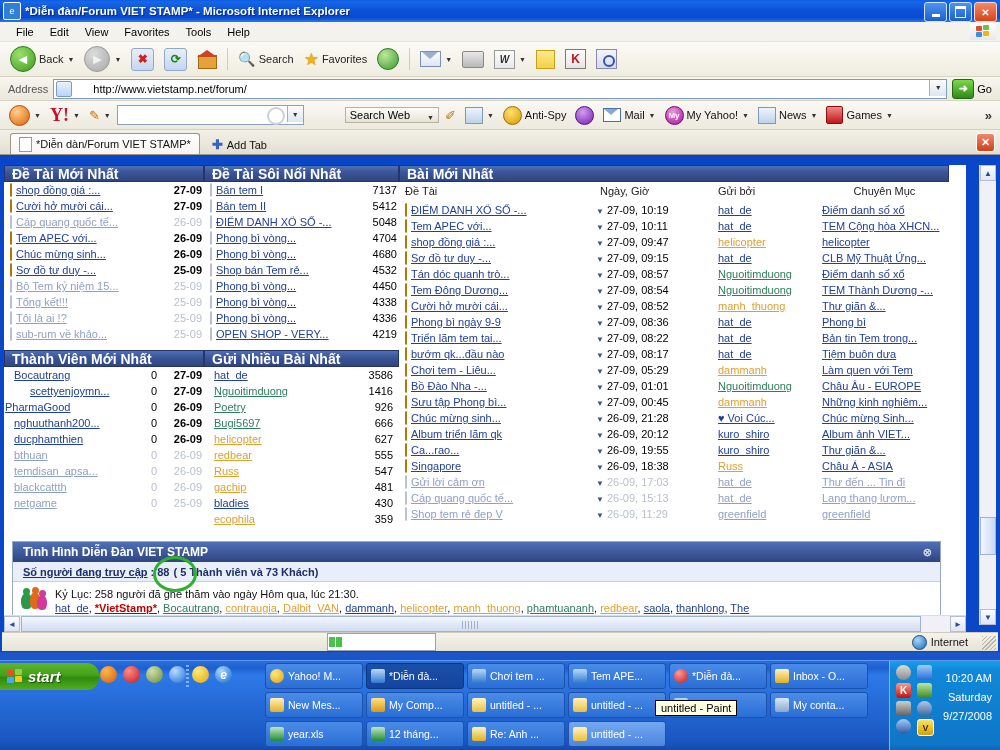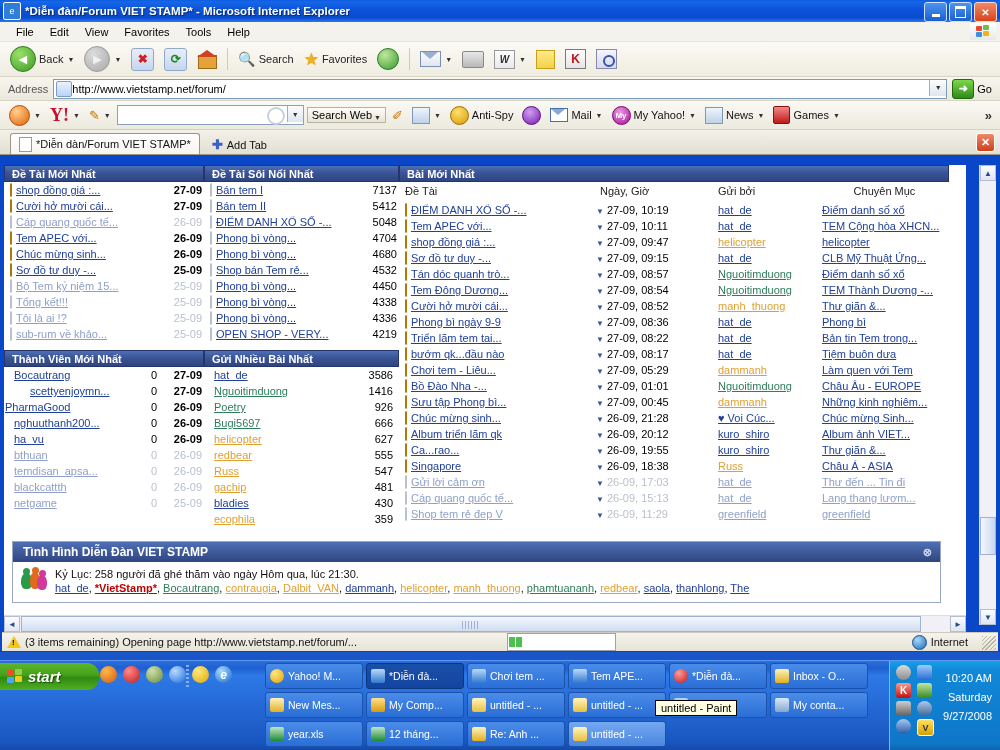--- a/index.html
+++ b/index.html
@@ -98,21 +98,21 @@
 
   
   .addrbar{
     height:23px;background:linear-gradient(to bottom,#f7f5ee,#ebe8dc);
     display:flex;align-items:center;padding-left:8px;gap:5px;
     border-bottom:1px solid #d8d4c4;
   }
   .addrbar .albl{color:#555;font-size:11px;}
   .addrinput{
     flex:1;height:18px;background:#fff;border:1px solid #7f9db9;
-    display:flex;align-items:center;padding:0 2px;gap:0;position:relative;
+    display:flex;align-items:center;padding:0 2px;gap:21px;position:relative;
   }
   .addrinput .favico{width:14px;height:14px;background:linear-gradient(to bottom,#eaf2ff,#b9d4f5);border:1px solid #7a9ac8;border-radius:2px;}
   .addrinput .urltext{color:#000;font-size:11px;}
   .addrinput .dd{
     position:absolute;right:0;top:0;width:16px;height:16px;
     background:linear-gradient(to bottom,#fcfcfc,#dde6f2);border-left:1px solid #aab;
     display:flex;align-items:center;justify-content:center;font-size:7px;color:#333;
   }
   .gobtn{display:flex;align-items:center;gap:3px;padding-right:8px;}
   .gobtn .ga{width:20px;height:18px;background:linear-gradient(to bottom,#7cd84c,#2f8a18);border:1px solid #1f6a10;border-radius:3px;display:flex;align-items:center;justify-content:center;color:#fff;font-size:11px;font-weight:bold;}
@@ -126,21 +126,21 @@
   .ytb .yitem{display:flex;align-items:center;gap:3px;padding:1px 3px;font-size:11px;color:#111;}
   .y-logo{color:#c8102e;font-family:"Liberation Serif",serif;font-weight:bold;font-size:18px;line-height:1;}
   .y-orb{width:19px;height:19px;border-radius:50%;background:radial-gradient(circle at 35% 30%,#ffd08a,#e0600a);border:1px solid #b04a00;}
   .y-pen{color:#c07000;font-size:13px;}
   .ysearch{
     width:185px;height:18px;background:#fff;border:1px solid #8ba0bb;
     display:flex;align-items:center;position:relative;
   }
   .ysearch .magn{position:absolute;right:18px;top:1px;width:14px;height:14px;border:2px solid #c6d2e2;border-radius:50%;}
   .ysearch .dd{position:absolute;right:0;top:0;width:15px;height:16px;background:linear-gradient(to bottom,#fcfcfc,#dde6f2);border-left:1px solid #aab;display:flex;align-items:center;justify-content:center;font-size:7px;color:#333;}
-  .ysearchbtn{display:flex;align-items:flex-end;gap:1px;padding:1px 4px;border:1px solid #b8b2a0;background:linear-gradient(to bottom,#fdfcf8,#e6e2d4);font-size:11px;}
+  .ysearchbtn{display:flex;align-items:flex-end;gap:16px;padding:1px 4px;border:1px solid #b8b2a0;background:linear-gradient(to bottom,#fdfcf8,#e6e2d4);font-size:11px;margin-left:38px;}
   .antispy{width:17px;height:17px;border-radius:50%;background:radial-gradient(circle at 40% 30%,#ffe070,#d89a00);border:1px solid #9a7000;}
   .purple{width:17px;height:17px;border-radius:50%;background:radial-gradient(circle at 40% 30%,#d0a0f0,#7a1ab0);border:1px solid #5a0f88;}
   .env{width:16px;height:12px;background:#fff;border:1px solid #4a6fa8;position:relative;}
   .env:after{content:"";position:absolute;left:0;top:0;border-left:7px solid transparent;border-right:7px solid transparent;border-top:6px solid #88a8d8;}
   .myy{width:17px;height:17px;border-radius:50%;background:radial-gradient(circle at 40% 30%,#e89ae0,#a8109a);border:1px solid #800070;color:#fff;font-size:8px;font-weight:bold;display:flex;align-items:center;justify-content:center;}
   .newsico{width:16px;height:15px;background:linear-gradient(to bottom,#eef4fb,#bfd2ea);border:1px solid #8098b8;}
   .gamesico{width:15px;height:16px;background:linear-gradient(to bottom,#f08a8a,#c01818);border:1px solid #8a0e0e;border-radius:2px;}
   .chev{position:absolute;right:8px;font-size:13px;font-weight:bold;color:#333;}
 
   
@@ -198,21 +198,21 @@
   .hscroll .thumb{
     position:absolute;left:17px;top:0;width:900px;height:16px;
     background:linear-gradient(to bottom,#f4f7fd,#cfdcf2);border:1px solid #9fb2d0;box-sizing:border-box;
   }
   .hscroll .thumb .grip{position:absolute;left:50%;top:4px;width:18px;height:8px;margin-left:-9px;
      background:repeating-linear-gradient(to right,#9fb2d0 0 1px,transparent 1px 3px);}
 
   
   .blkhdr{
     height:17px;background:linear-gradient(to bottom,#4f6fb5 0%,#3a5496 45%,#2f4580 100%);
-    color:#fff;font-weight:bold;font-size:11px;
+    color:#fff;font-weight:bold;font-size:14px;
     display:flex;align-items:center;padding-left:7px;
     border:1px solid #23356a;box-sizing:border-box;
   }
   a.lnk{color:#21409a;text-decoration:underline;cursor:pointer;}
   a.lnk.mod{color:#2e7d5b;}
   a.lnk.orange{color:#e0a030;}
   a.lnk.dim{color:#8fa0c8;}
   .ico-folder{
     width:11px;height:10px;flex:0 0 auto;margin-right:4px;
     background:linear-gradient(to bottom,#ffcf5a,#e8a018);border:1px solid #b07a00;border-radius:1px;
@@ -597,21 +597,21 @@
                   <td style="padding-left:1px;width:110px"><a class="lnk">PharmaGood</a></td>
                   <td class="num " style="width:25px">0</td>
                   <td class="num " style="width:45px;font-weight:bold">26-09</td>
                 </tr>
                 <tr>
                   <td style="padding-left:10px;width:110px"><a class="lnk">nghuuthanh200...</a></td>
                   <td class="num " style="width:25px">0</td>
                   <td class="num " style="width:45px;font-weight:bold">26-09</td>
                 </tr>
                 <tr>
-                  <td style="padding-left:10px;width:110px"><a class="lnk">ha_vu</a></td>
+                  <td style="padding-left:10px;width:110px"><a class="lnk">ducphamthien</a></td>
                   <td class="num " style="width:25px">0</td>
                   <td class="num " style="width:45px;font-weight:bold">26-09</td>
                 </tr>
                 <tr>
                   <td style="padding-left:10px;width:110px"><a class="lnk dim">bthuan</a></td>
                   <td class="num dimtxt" style="width:25px">0</td>
                   <td class="num dimtxt" style="width:45px;font-weight:normal">26-09</td>
                 </tr>
                 <tr>
                   <td style="padding-left:10px;width:110px"><a class="lnk dim">temdisan_apsa...</a></td>
@@ -860,20 +860,27 @@
                 </tr>
               </tbody>
             </table>
         </div>
       </div>
 
       <div class="statbox">
         <div class="hd">
           <span>Tình Hình Diễn Đàn VIET STAMP</span>
           <span class="at-right">⊗</span>
+        </div>
+        <div class="sub">
+          <span class="under">Số người đang truy cập</span>
+          <span style="margin:0 3px">:</span>
+          <span>88</span>
+          <span style="margin-left:4px">( 5 Thành viên và 73 Khách)</span>
+          <span class="greenring"></span>
         </div>
         <div class="body">
           <span class="peopleico">
               <i></i>
               <i></i>
               <i></i>
               <i></i>
               <i></i>
               <i></i>
             </span>
@@ -894,24 +901,20 @@
   </div>
   <div class="hscroll">
     <div class="ar l">◄</div>
     <div class="thumb">
         <span class="grip"></span>
       </div>
     <div class="ar r">►</div>
   </div>
 
   <div class="statusbar">
-    <div class="sb-cell">
-      <span class="sb-warn"></span>
-      <span>(3 items remaining) Opening page http://www.vietstamp.net/forum/...</span>
-    </div>
     <div class="sb-cell" style="margin-left:auto;margin-right:150px">
       <span class="sb-prog">
           <i></i>
           <i></i>
         </span>
     </div>
     <div class="sb-zone">
       <span class="sb-globe"></span>
       <span>Internet</span>
     </div>

